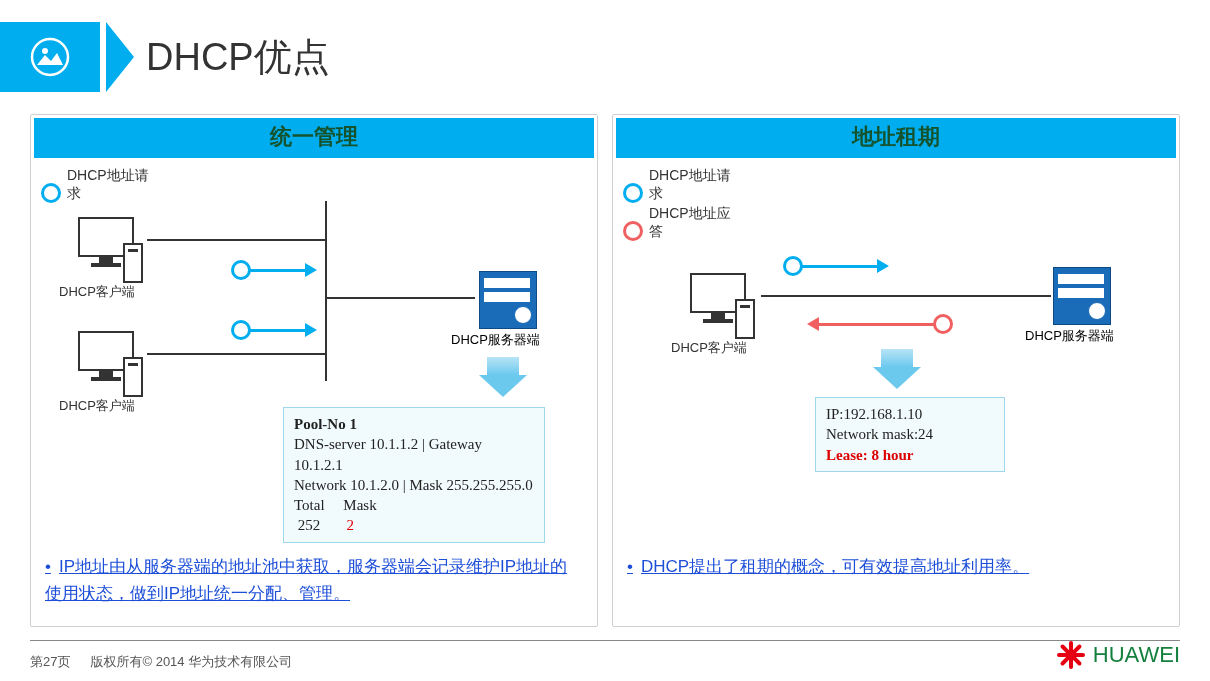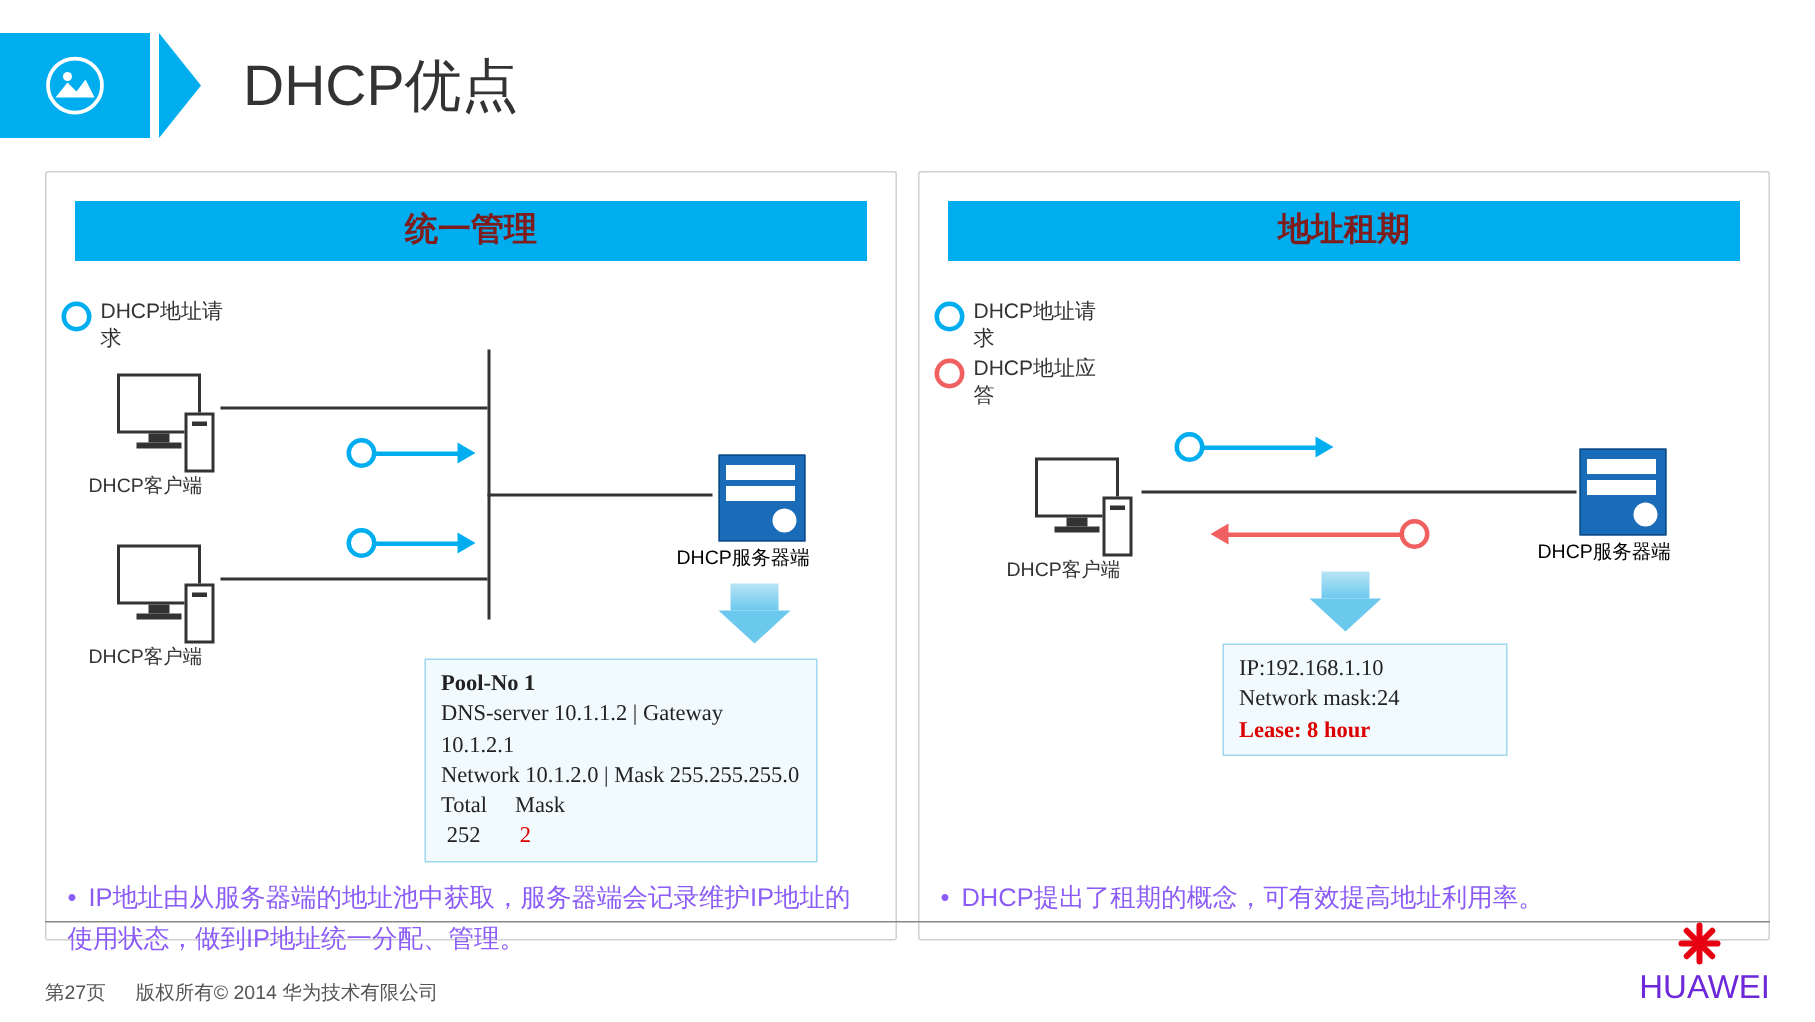--- a/index.html
+++ b/index.html
@@ -38,21 +38,21 @@
   .chevron {
     width: 0; height: 0;
     border-top: 35px solid transparent;
     border-bottom: 35px solid transparent;
     border-left: 28px solid #00aef0;
     margin-left: 6px;
   }
   .slide-title {
     font-size: 38px;
     color: #333;
-    margin-left: 28px;
+    margin-left: 12px;
     font-weight: 400;
   }
   
   .panels {
     position: absolute;
     top: 114px;
     left: 30px;
     right: 30px;
     bottom: 54px;
     display: flex;
@@ -60,38 +60,38 @@
   }
   .panel {
     flex: 1;
     border: 1px solid #d0d0d0;
     border-radius: 2px;
     position: relative;
     background: #fff;
   }
   .panel-header {
     background: #00aef0;
-    color: #7f1d1d;
+    color: #14532d;
     font-size: 22px;
     text-align: center;
     padding: 4px 0 6px 0;
     font-weight: 700;
-    margin: 19px;
+    margin: 3px;
   }
   .panel-body {
     position: relative;
     height: 458px;
   }
   .legend {
     position: absolute;
     top: 6px;
     left: 10px;
     font-size: 14px;
   }
-  .legend-row { display:flex; align-items:flex-start; margin-bottom:2px;}
+  .legend-row { display:flex; align-items:flex-end; margin-bottom:2px;}
   .lg-circle {
     width: 14px; height:14px; border-radius:50%;
     border: 3px solid; margin-right:6px; margin-top:2px; flex-shrink:0;
   }
   .lg-blue { border-color:#00aef0; }
   .lg-red  { border-color:#f06060; }
   .lg-label { width: 90px; color:#333; }
   
   .pc {
     position: absolute;
@@ -190,36 +190,36 @@
     padding: 6px 10px;
     color: #222;
     line-height: 1.35;
   }
   .infobox .title { font-weight:700; }
   .infobox .red { color:#d00; }
   .lease-red { color:#d00; font-weight:700; }
   
   .bullet {
     position:absolute; left:14px; right:14px;
-    font-size:17px; color:#8b5cf6; line-height:1.6;
+    font-size:17px; color:#1d4ed8; line-height:1.6;text-decoration:underline;
   }
   .bullet::before {
     content:"•"; margin-right:8px;
   }
   
   .footer {
     position:absolute; left:30px; bottom:10px; right:30px;
     display:flex; justify-content:space-between; align-items:flex-end;
     font-size:13px; color:#555;
   }
   .footer hr {
     position:absolute; top:-6px; left:0; right:0; border:none; border-top:1px solid #888;
   }
   .huawei-logo {
-    display:flex; align-items:center; font-size:22px; color:#6d28d9; font-weight:500;flex-direction:column;
+    display:flex; align-items:center; font-size:22px; color:#15803d; font-weight:500;
   }
   .petals {
     width:32px; height:32px; position:relative; margin-right:6px;
   }
   .petals span {
     position:absolute; left:14px; top:2px; width:4px; height:14px;
     background:#e60012; border-radius:2px;
     transform-origin: 2px 14px;
   }
 </style>

